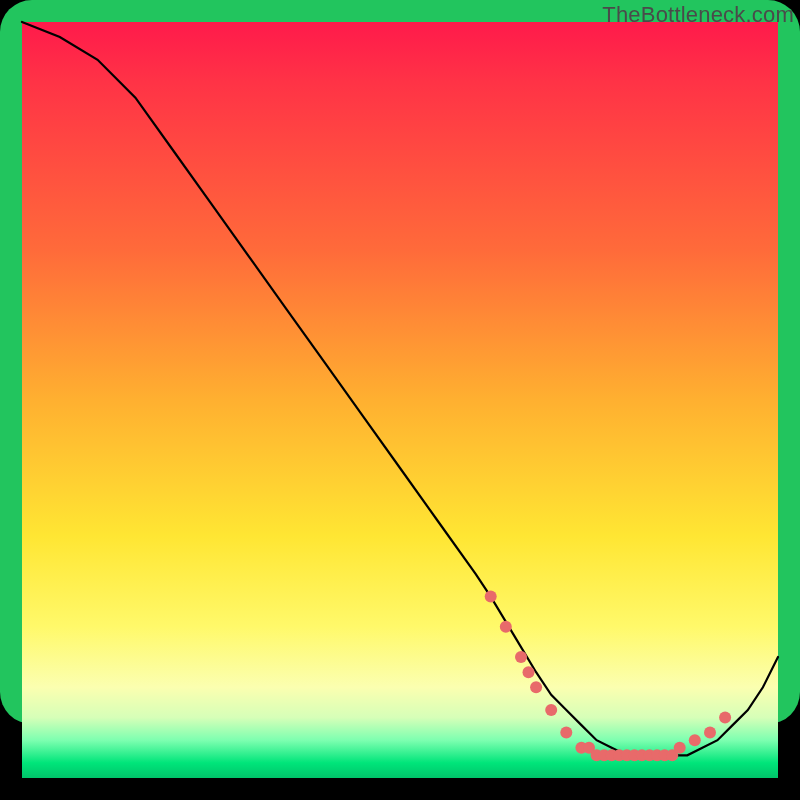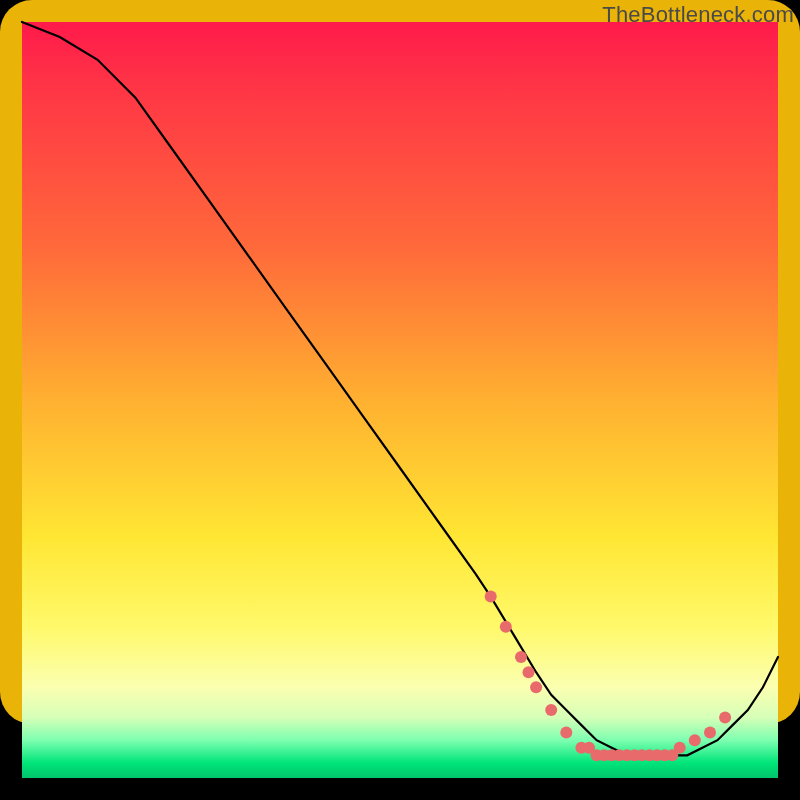--- a/index.html
+++ b/index.html
@@ -8,21 +8,21 @@
     width: 800px;
     height: 800px;
     background: #000;
     overflow: hidden;
     font-family: Arial, Helvetica, sans-serif;
   }
   .stage {
     position: relative;
     width: 800px;
     height: 724px;
-    background: #eab308;
+    background: #22c55e;
     border-radius: 32px;
   }
   .plot-area {
     position: absolute;
     left: 22px;
     top: 22px;
     width: 756px;
     height: 756px;
     
     background: linear-gradient(

